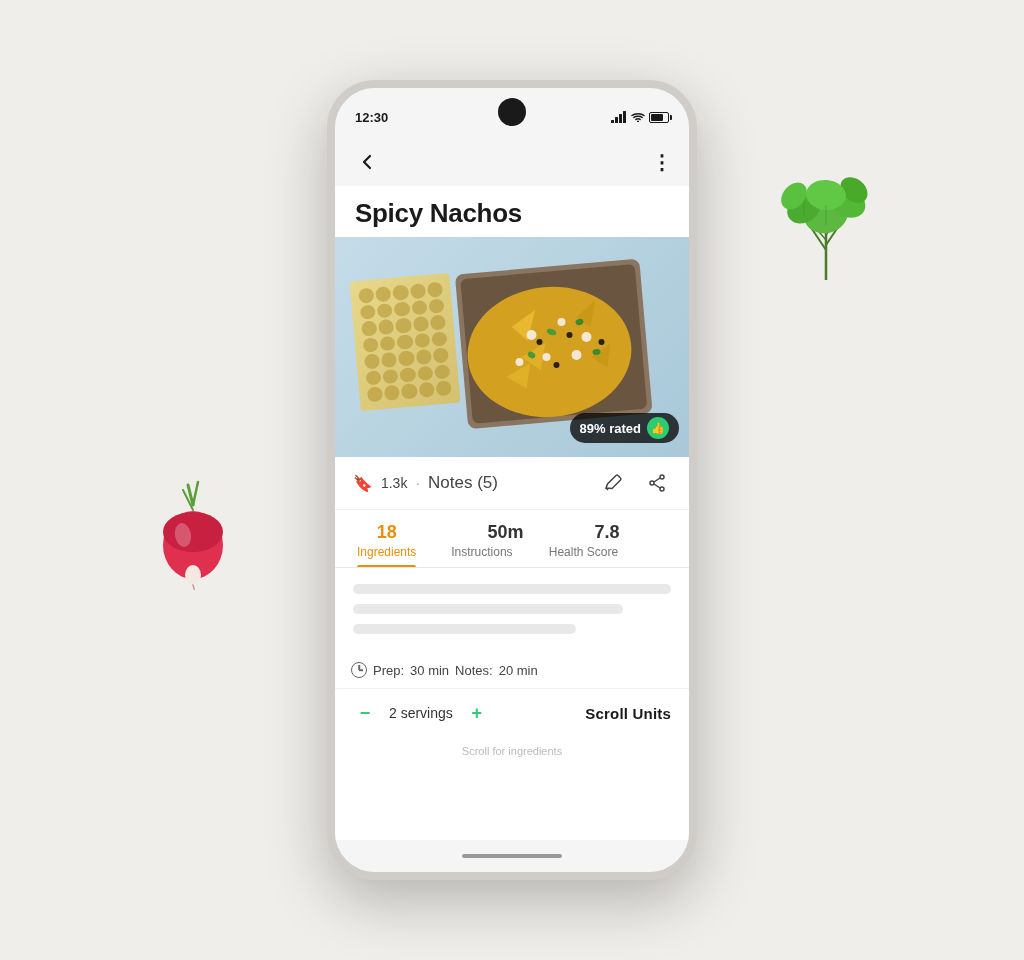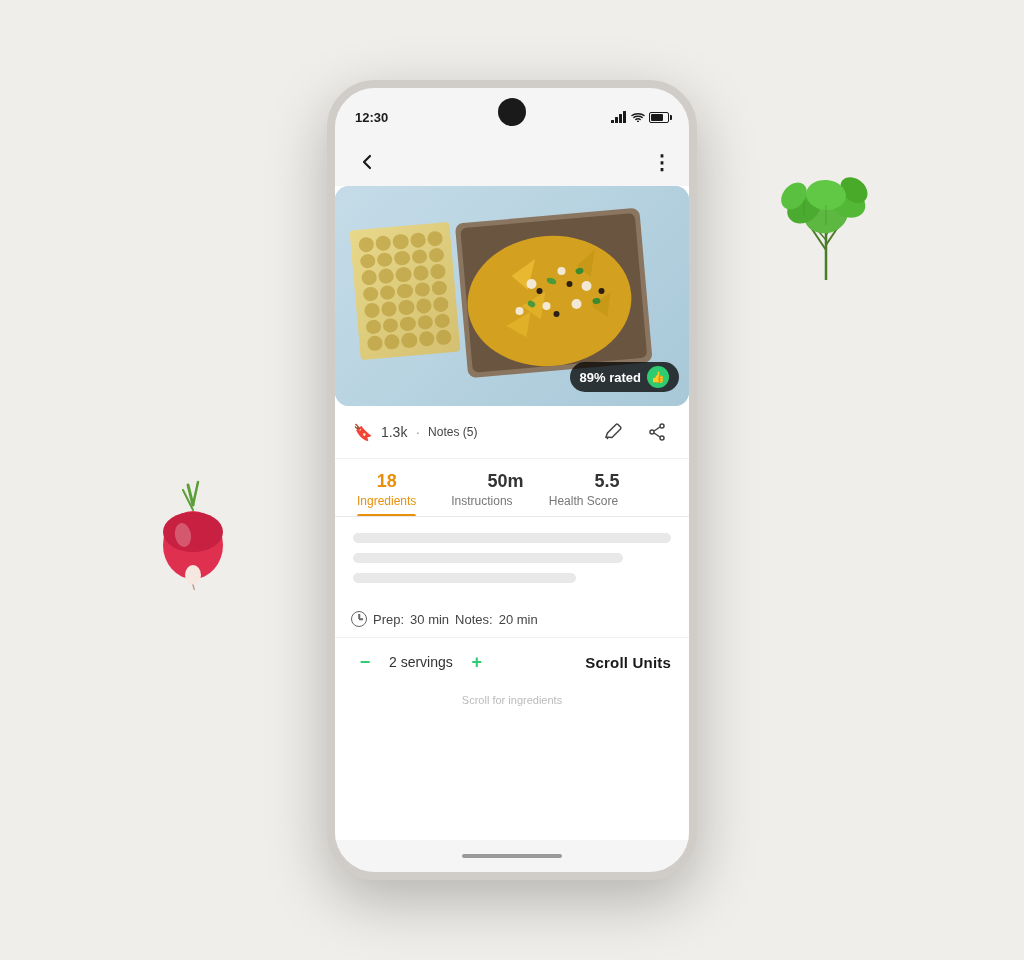--- a/index.html
+++ b/index.html
@@ -159,21 +159,20 @@
       letter-spacing: -0.3px;
     }
 
     
     .recipe-image-container {
       position: relative;
       width: 100%;
       height: 220px;
       background: #b8d8e8;
       overflow: hidden;
-      border-radius: 14px;
     }
 
     .recipe-image-bg {
       width: 100%;
       height: 100%;
       background: linear-gradient(135deg, #c5dce8 0%, #a8c8d8 100%);
       position: relative;
     }
 
     
@@ -255,21 +254,21 @@
     .bookmark-icon {
       font-size: 16px;
     }
 
     .dot-sep {
       color: #999;
     }
 
     .notes-link {
       color: #444;
-      font-size: 12px;
+      font-size: 17px;
     }
 
     .action-icons {
       display: flex;
       align-items: center;
       gap: 16px;
     }
 
     .icon-btn {
       width: 28px;
@@ -532,20 +531,21 @@
     <div class="back-btn">
       <svg width="20" height="20" viewBox="0 0 20 20" fill="none">
         <path d="M13 4 L7 10 L13 16" stroke="#1a1a1a" stroke-width="2.2" stroke-linecap="round" stroke-linejoin="round"></path>
       </svg>
     </div>
     <div class="more-btn">⋮</div>
   </div>
 
   <div class="phone-content">
 
+    <h1 class="recipe-title">Spicy Nachos</h1>
 
     <div class="recipe-image-container">
       <div class="recipe-image-bg">
 
         <svg style="position:absolute;top:10px;left:50%;transform:translateX(-35%);width:230px;height:195px;" viewBox="0 0 230 195" xmlns="http://www.w3.org/2000/svg">
 
           <rect x="30" y="20" width="185" height="155" rx="8" fill="#8a7560" transform="rotate(-5,115,100)"></rect>
           <rect x="35" y="25" width="175" height="145" rx="6" fill="#6a5540" transform="rotate(-5,115,100)"></rect>
 
           <ellipse cx="118" cy="105" rx="82" ry="65" fill="#d4a020" transform="rotate(-5,118,105)"></ellipse>
@@ -653,21 +653,21 @@
     <div class="tabs-row">
       <div class="tab active">
         <span class="tab-number">18</span>
         <span class="tab-label">Ingredients</span>
       </div>
       <div class="tab">
         <span class="tab-number">50m</span>
         <span class="tab-label">Instructions</span>
       </div>
       <div class="tab">
-        <span class="tab-number">5.5</span>
+        <span class="tab-number">7.8</span>
         <span class="tab-label">Health Score</span>
       </div>
     </div>
 
     <div class="skeleton-section">
       <div class="skeleton-line full"></div>
       <div class="skeleton-line medium"></div>
       <div class="skeleton-line short"></div>
     </div>
 

